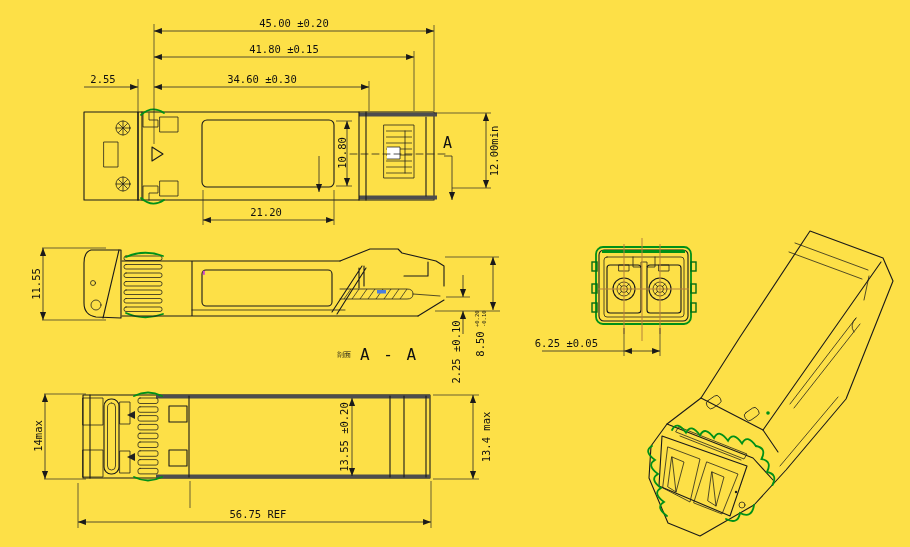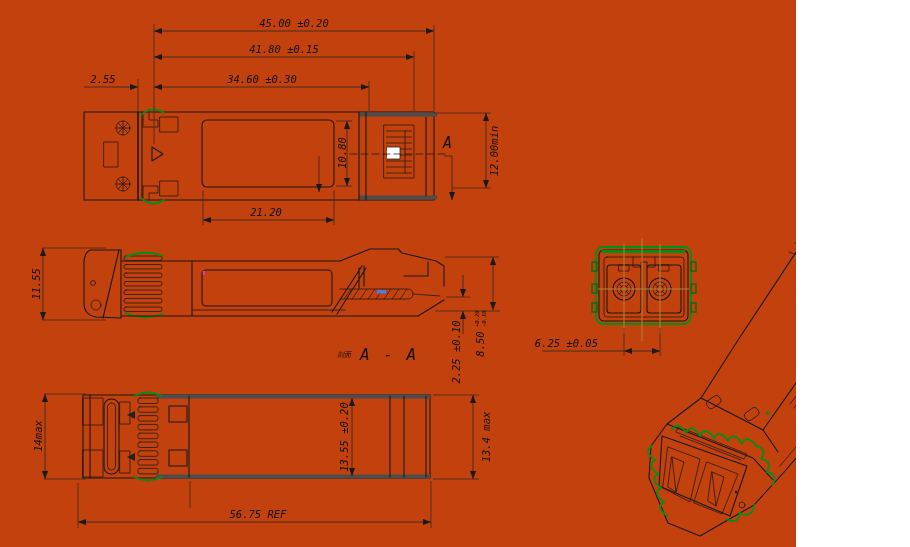--- a/index.html
+++ b/index.html
@@ -1,17 +1,17 @@
 <!DOCTYPE html>
 <html><head>
 <meta charset="utf-8">
 <style>
   html,body{margin:0;padding:0;background:#fff;}
-  .canvas{position:relative;width:796px;height:547px;background:#c2410c;overflow:hidden;
-          font-family:"DejaVu Sans Mono", monospace;font-style:italic;}
+  .canvas{position:relative;width:910px;height:547px;background:#fde047;overflow:hidden;
+          font-family:"DejaVu Sans Mono", monospace;}
   svg{position:absolute;inset:0;}
   .o   {fill:none;stroke:#1a1a1a;stroke-width:1.1;stroke-linejoin:round;stroke-linecap:round;}
   .thin{stroke-width:.75;}
   .thick{fill:none;stroke:#4d4d4d;stroke-width:4.2;}
   .dl  {fill:none;stroke:#2a2a2a;stroke-width:.8;}
   .ext {fill:none;stroke:#2a2a2a;stroke-width:.7;}
   .green{fill:none;stroke:#009018;stroke-width:1.8;stroke-linecap:round;}
   .orange{fill:none;stroke:#b5823c;stroke-width:1;}
   .dash{stroke-dasharray:7 4;}
   .hatch{fill:none;stroke:#1a1a1a;stroke-width:.7;}

